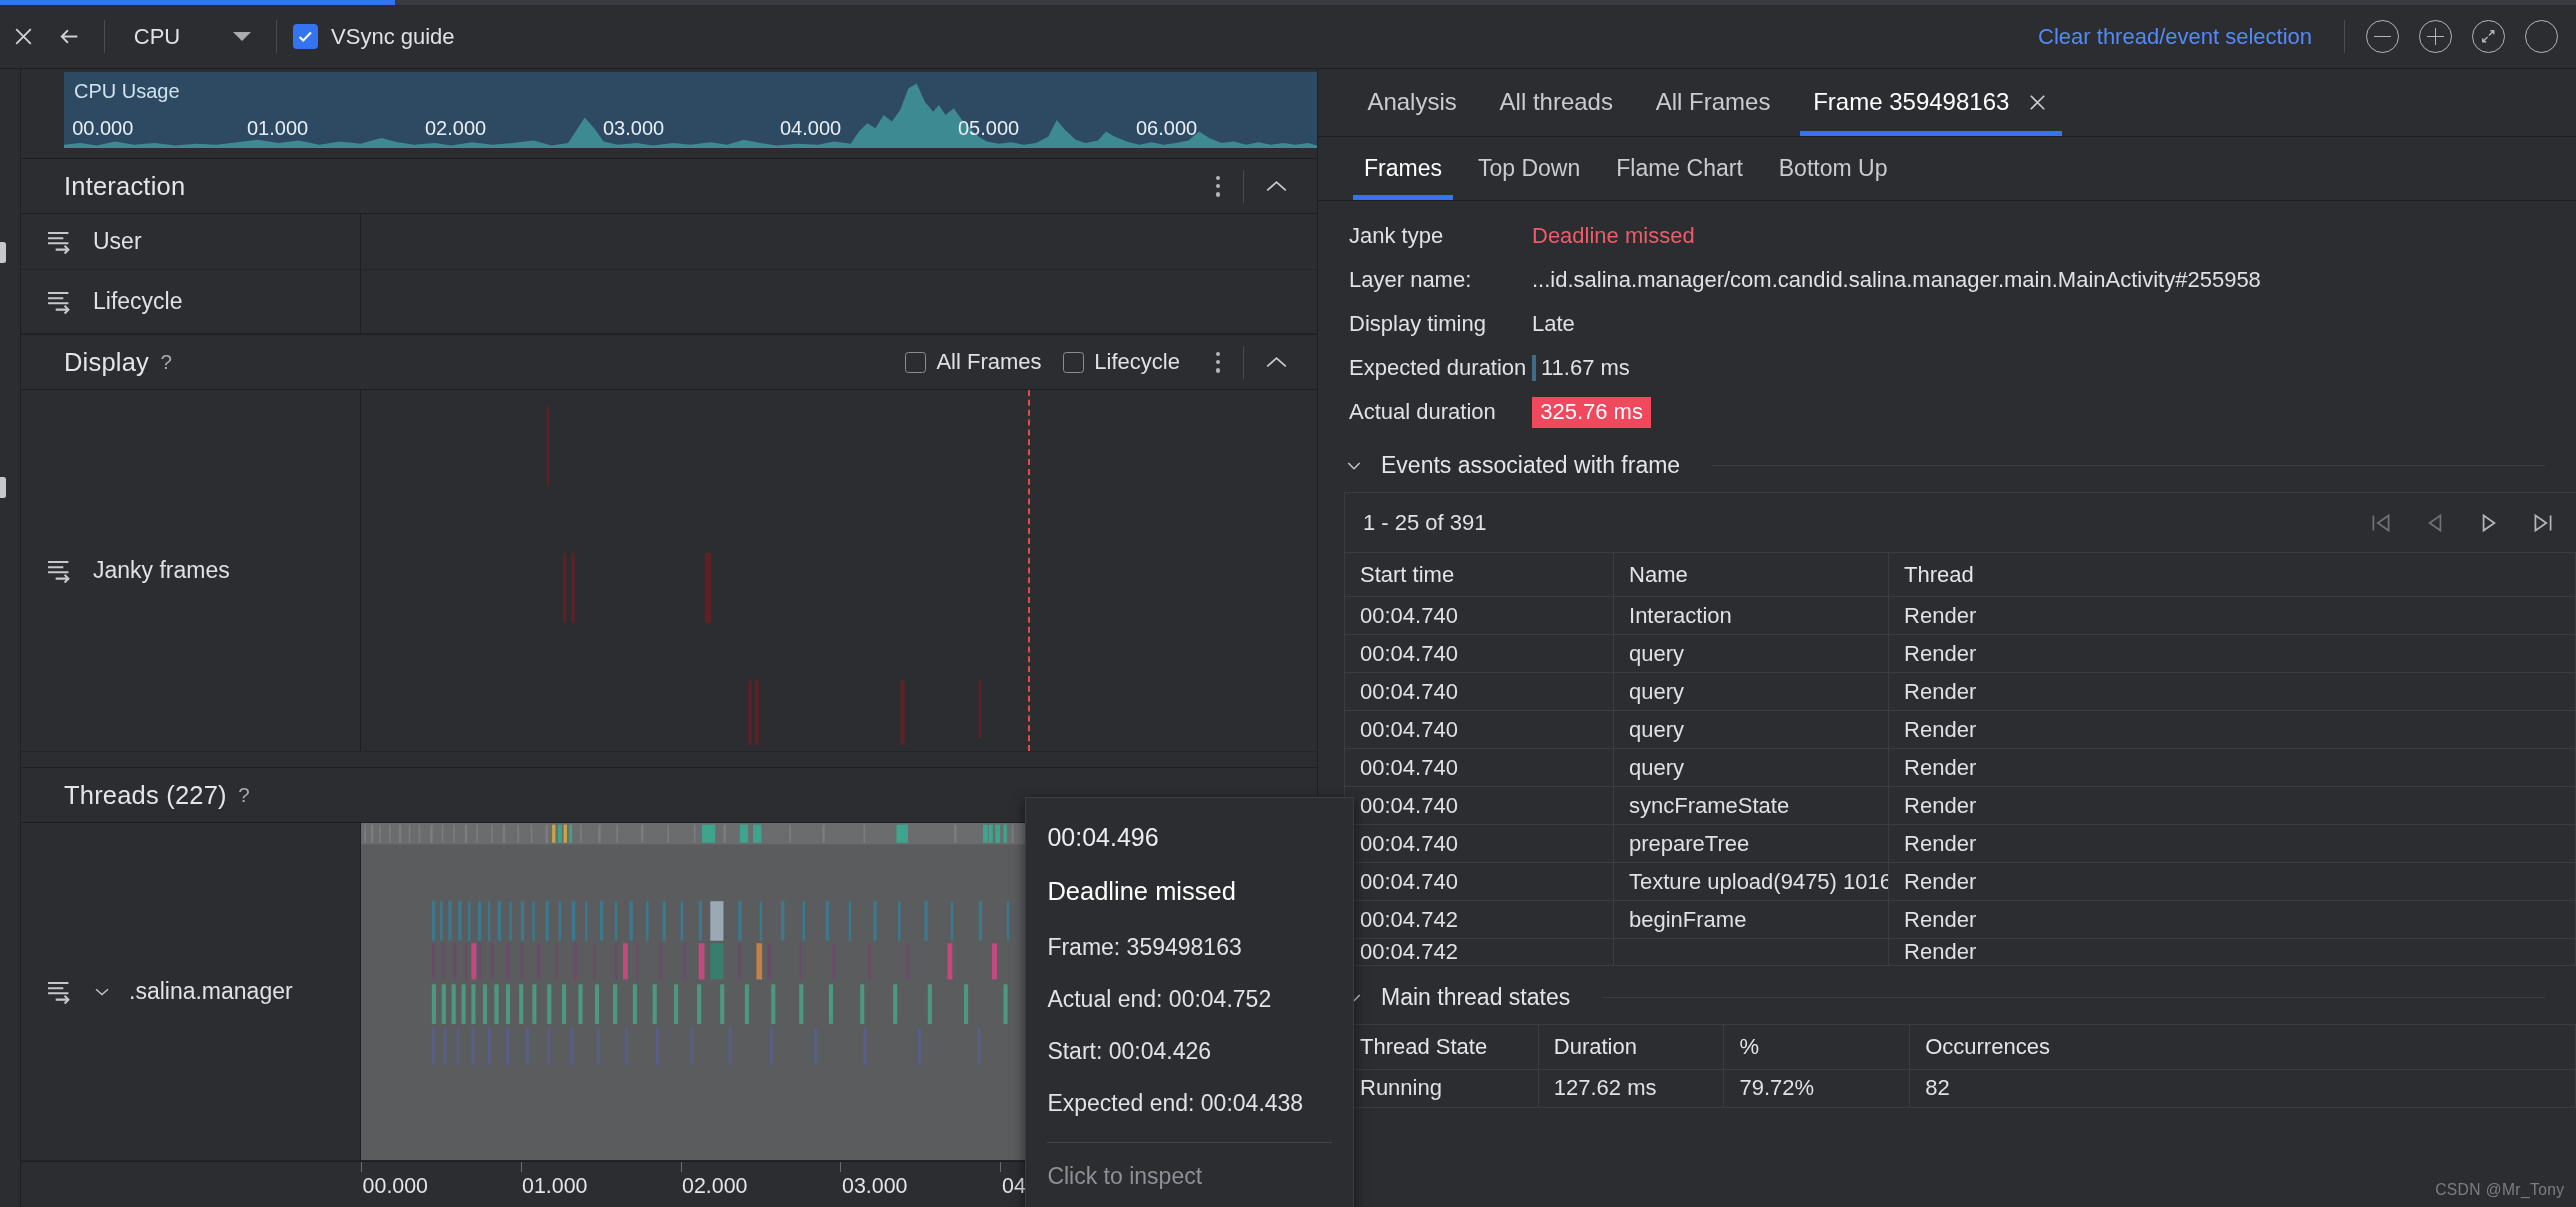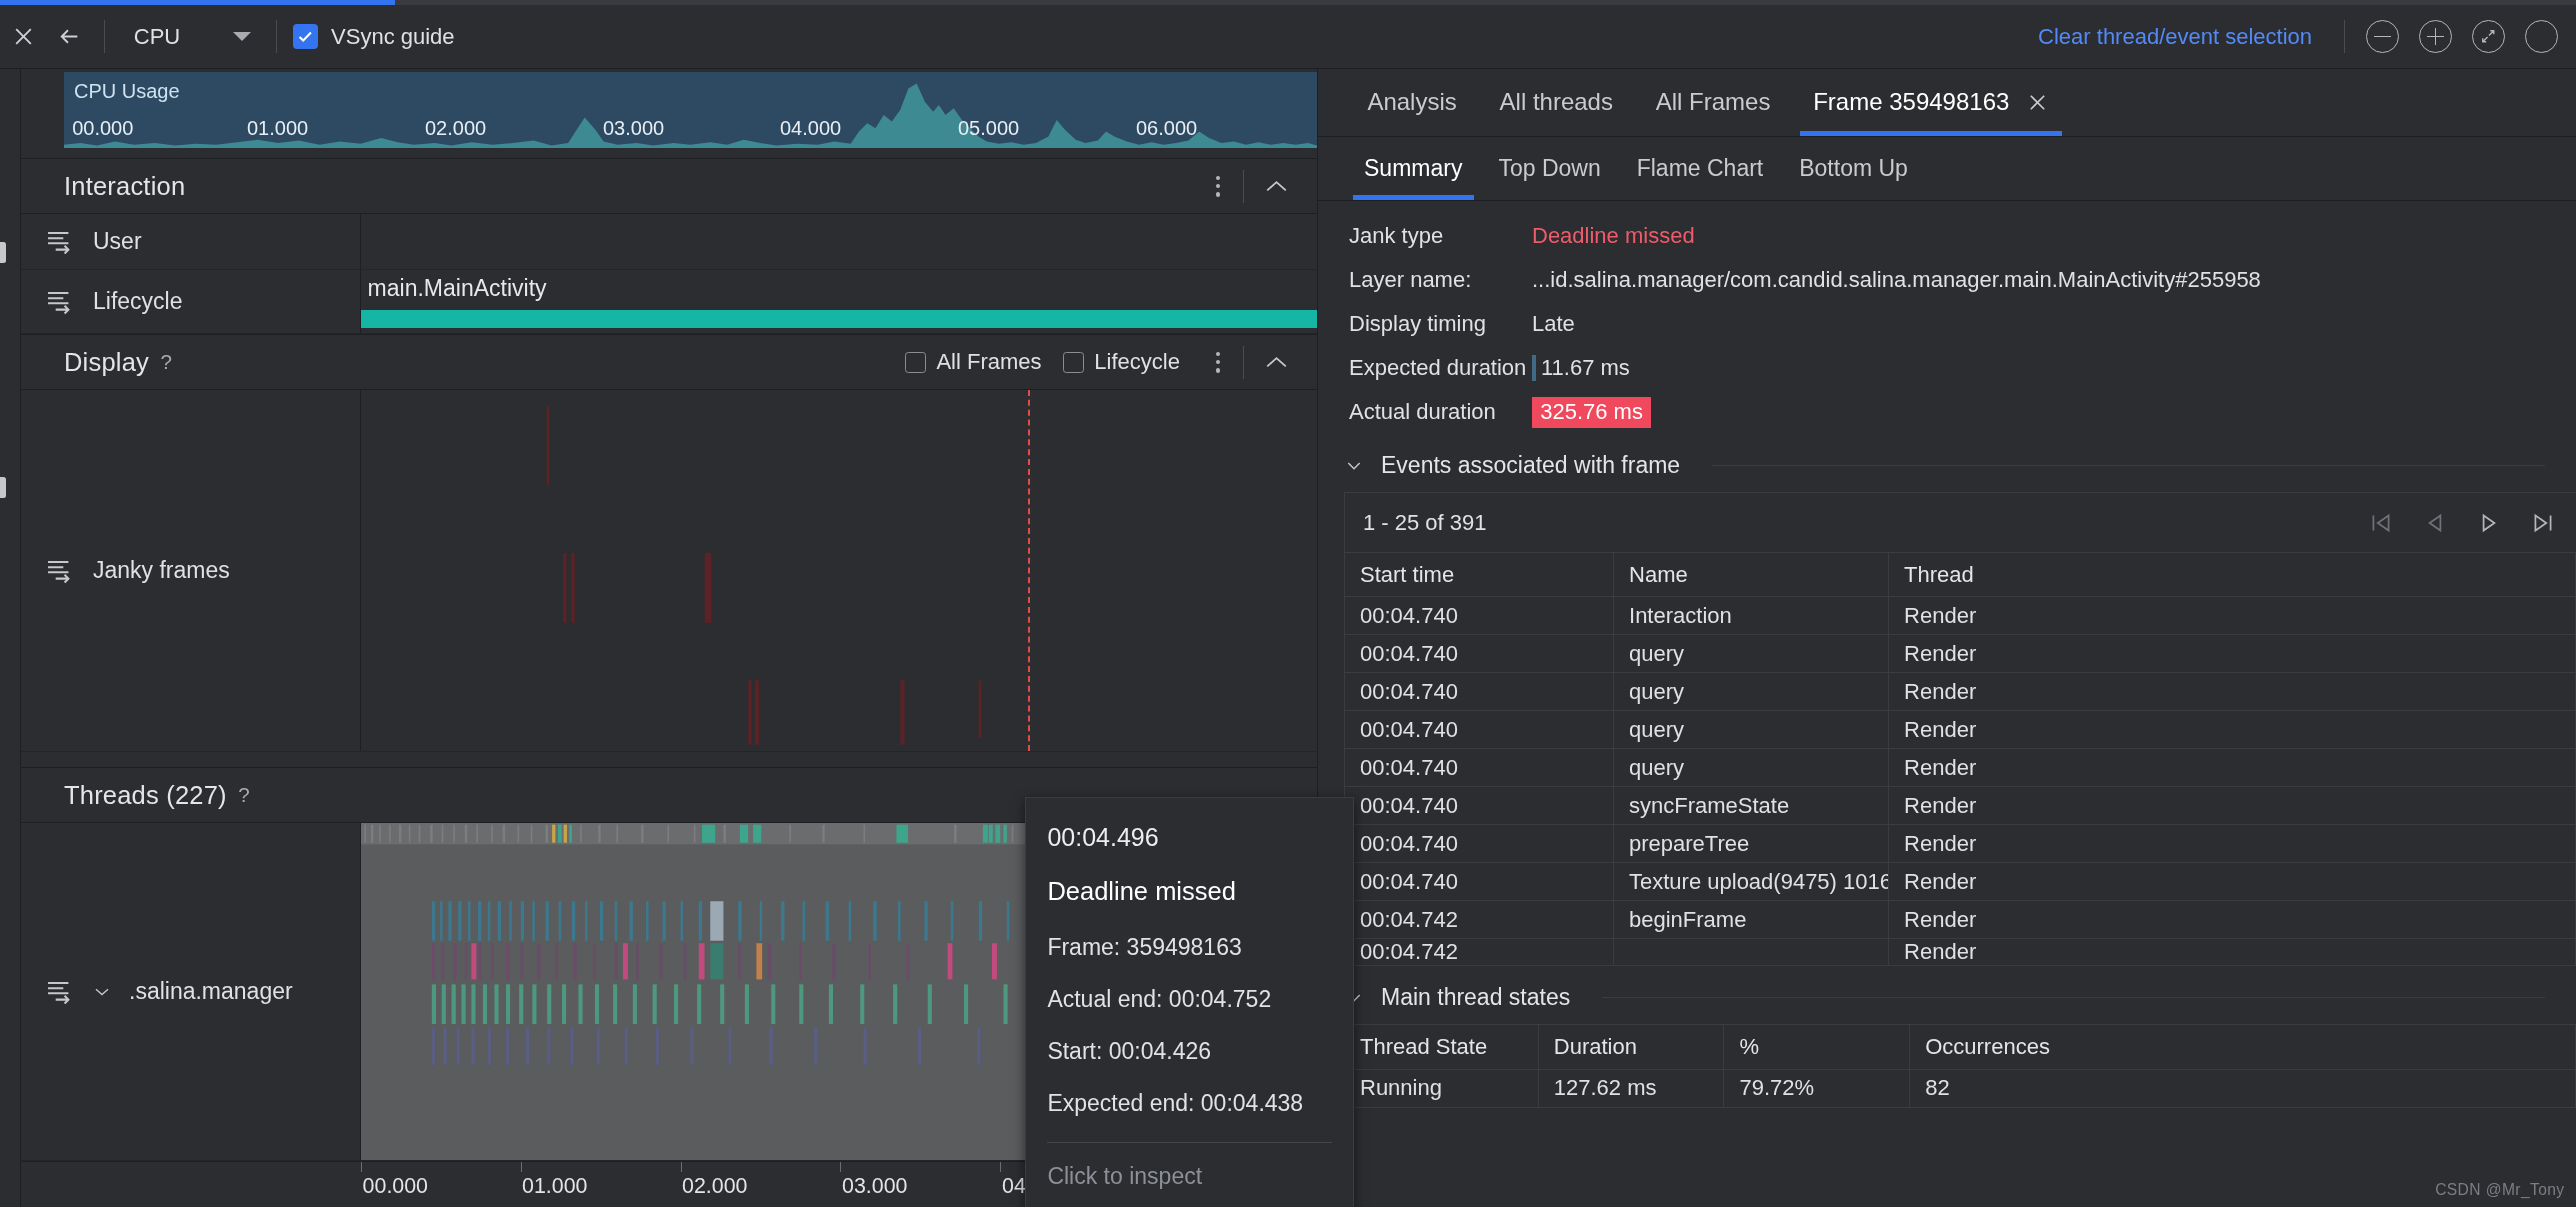--- a/index.html
+++ b/index.html
@@ -301,24 +301,20 @@
 
       <div class="track-row row-lifecycle">
         <div class="track-label">
           <span class="tracks-icon">
             <svg width="31" height="28" viewBox="0 0 24 22" fill="none" stroke="#c6c8cc" stroke-width="1.6">
               <path d="M3 4 H19 M3 8 H15 M3 12 H19"></path>
                 <path d="M9 17 H19 M16 14 L19 17 L16 20"></path>
             </svg>
           </span>
           <span class="txt">Lifecycle</span>
-        </div>
-        <div class="track-canvas">
-          <span class="lifecycle-txt">main.MainActivity</span>
-          <span class="lifecycle-bar"></span>
         </div>
       </div>
 
       <div class="sec-head">
         <span class="title">Display</span>
         <span class="qmark">?</span>
         <span class="right">
           <span class="hdr-chk">
             <span class="box"></span>
             <span class="t">All Frames</span>
@@ -663,21 +659,21 @@
           <span class="x">
             <svg width="23" height="23" viewBox="0 0 24 24" fill="none" stroke="#c9cbcf" stroke-width="1.7">
                 <path d="M5 5 L19 19 M19 5 L5 19"></path>
               </svg>
           </span>
         </div>
       </div>
 
       <div class="subtabs-row">
         <div class="subtab active">
-          <span>Summary</span>
+          <span>Frames</span>
         </div>
         <div class="subtab">
           <span>Top Down</span>
         </div>
         <div class="subtab">
           <span>Flame Chart</span>
         </div>
         <div class="subtab">
           <span>Bottom Up</span>
         </div>

